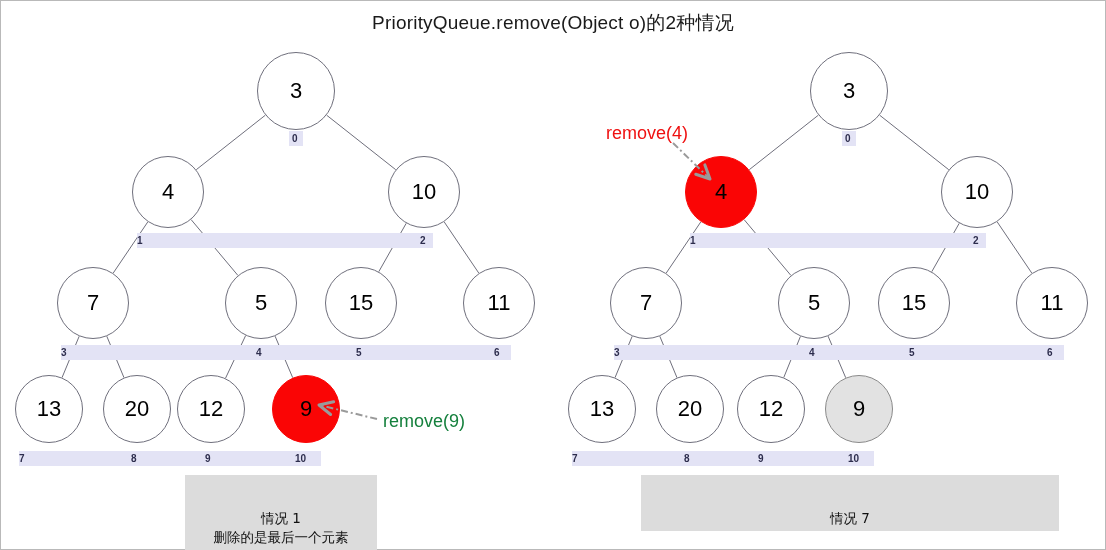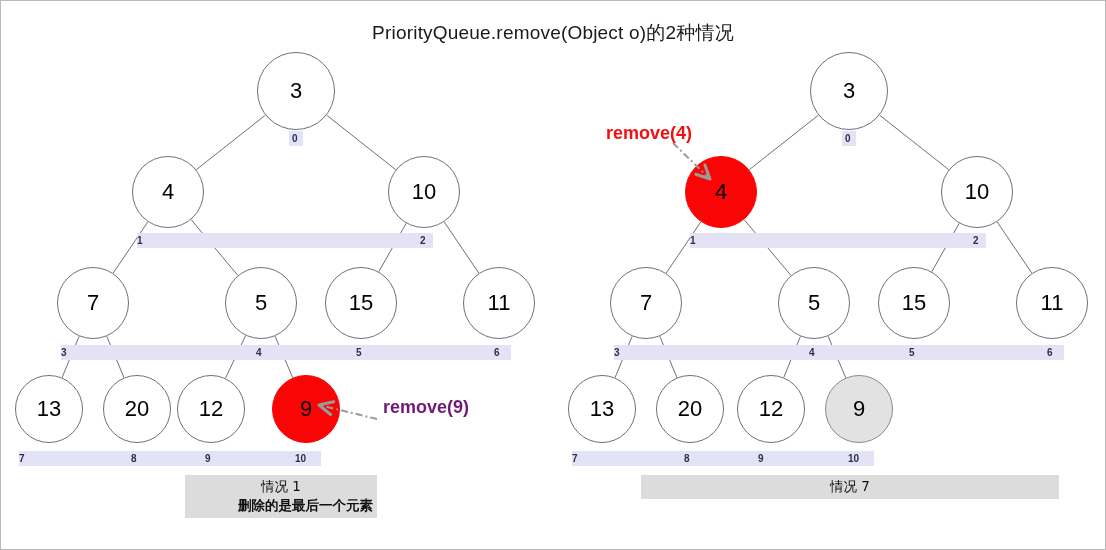--- a/index.html
+++ b/index.html
@@ -16,21 +16,21 @@
     box-sizing:border-box;
     border:1px solid #b9b9b9;
   }
   #canvas{
     position:absolute;
     left:0;top:0;
     width:1104px;height:548px;
   }
   .title{
     position:absolute;
-    left:0;top:19px;
+    left:0;top:9px;
     width:1104px;
     text-align:center;
     font-size:19px;
     color:#1a1a1a;
     letter-spacing:.2px;
     white-space:nowrap;
   }
   svg.layer{
     position:absolute;left:0;top:0;
     width:1104px;height:548px;
@@ -67,42 +67,41 @@
     color:#2d2d4d;
     line-height:15px;
     height:15px;
     white-space:nowrap;
   }
   .annot{
     position:absolute;
     color:#ef1111;
     font-size:18px;
     white-space:nowrap;
-    font-weight:bold;
   }
   .caption{
     position:absolute;
     background:#dcdcdc;
     color:#101010;
     font-size:13.5px;
     line-height:19px;
     padding:2px 4px 3px 4px;
     box-sizing:border-box;
     font-family:"DejaVu Sans","Liberation Sans",sans-serif;
   }
   .caption .cap-title{
     text-align:center;
     display:block;
     white-space:nowrap;
+    margin-top:32px;
   }
   .caption .cap-line{
-    text-align:right;
+    text-align:center;
     display:block;
     white-space:nowrap;
-    font-weight:bold;
   }
 </style>
 </head>
 <body>
 
 <div id="page">
   <div id="canvas">
 
     <div class="title">PriorityQueue.remove(Object o)的2种情况</div>
 
@@ -227,21 +226,21 @@
         </div>
         <div class="node gray" style="left: 824px; top: 374px; width: 68px; height: 68px; background: rgb(226, 226, 226);">
           <span>9</span>
         </div>
       </div>
     <div id="annot-layer">
         <svg class="layer" viewBox="0 0 1104 548" preserveAspectRatio="none" style="pointer-events: none;">
           <line x1="376" y1="418" x2="318" y2="404" stroke="#9a9a9a" stroke-width="2" stroke-dasharray="7 3 2 3"></line>
           <path d="M332.6605372914613,400.8268869661368 L318,404 L329.5987209472909,413.5115546776999" fill="none" stroke="#9a9a9a" stroke-width="3" stroke-linecap="round" stroke-linejoin="round"></path>
         </svg>
-        <div class="annot" style="left: 382px; top: 396px; color: #701a75;">remove(9)</div>
+        <div class="annot" style="left: 382px; top: 410px; color: #15803d;">remove(9)</div>
         <svg class="layer" viewBox="0 0 1104 548" preserveAspectRatio="none" style="pointer-events: none;">
           <line x1="672" y1="142" x2="709" y2="178" stroke="#9a9a9a" stroke-width="2" stroke-dasharray="7 3 2 3"></line>
           <path d="M694.7695125966377,173.2572973672444 L709,178 L703.8692737733185,163.90476504676698" fill="none" stroke="#9a9a9a" stroke-width="3" stroke-linecap="round" stroke-linejoin="round"></path>
         </svg>
         <div class="annot" style="left: 605px; top: 122px; color: rgb(239, 17, 17);">remove(4)</div>
       </div>
     <div id="caption-layer">
         <div class="caption" style="left: 184px; top: 474px; width: 192px; background: rgb(220, 220, 220);">
           <span class="cap-title">情况 1</span>
           <span class="cap-line">删除的是最后一个元素</span>

